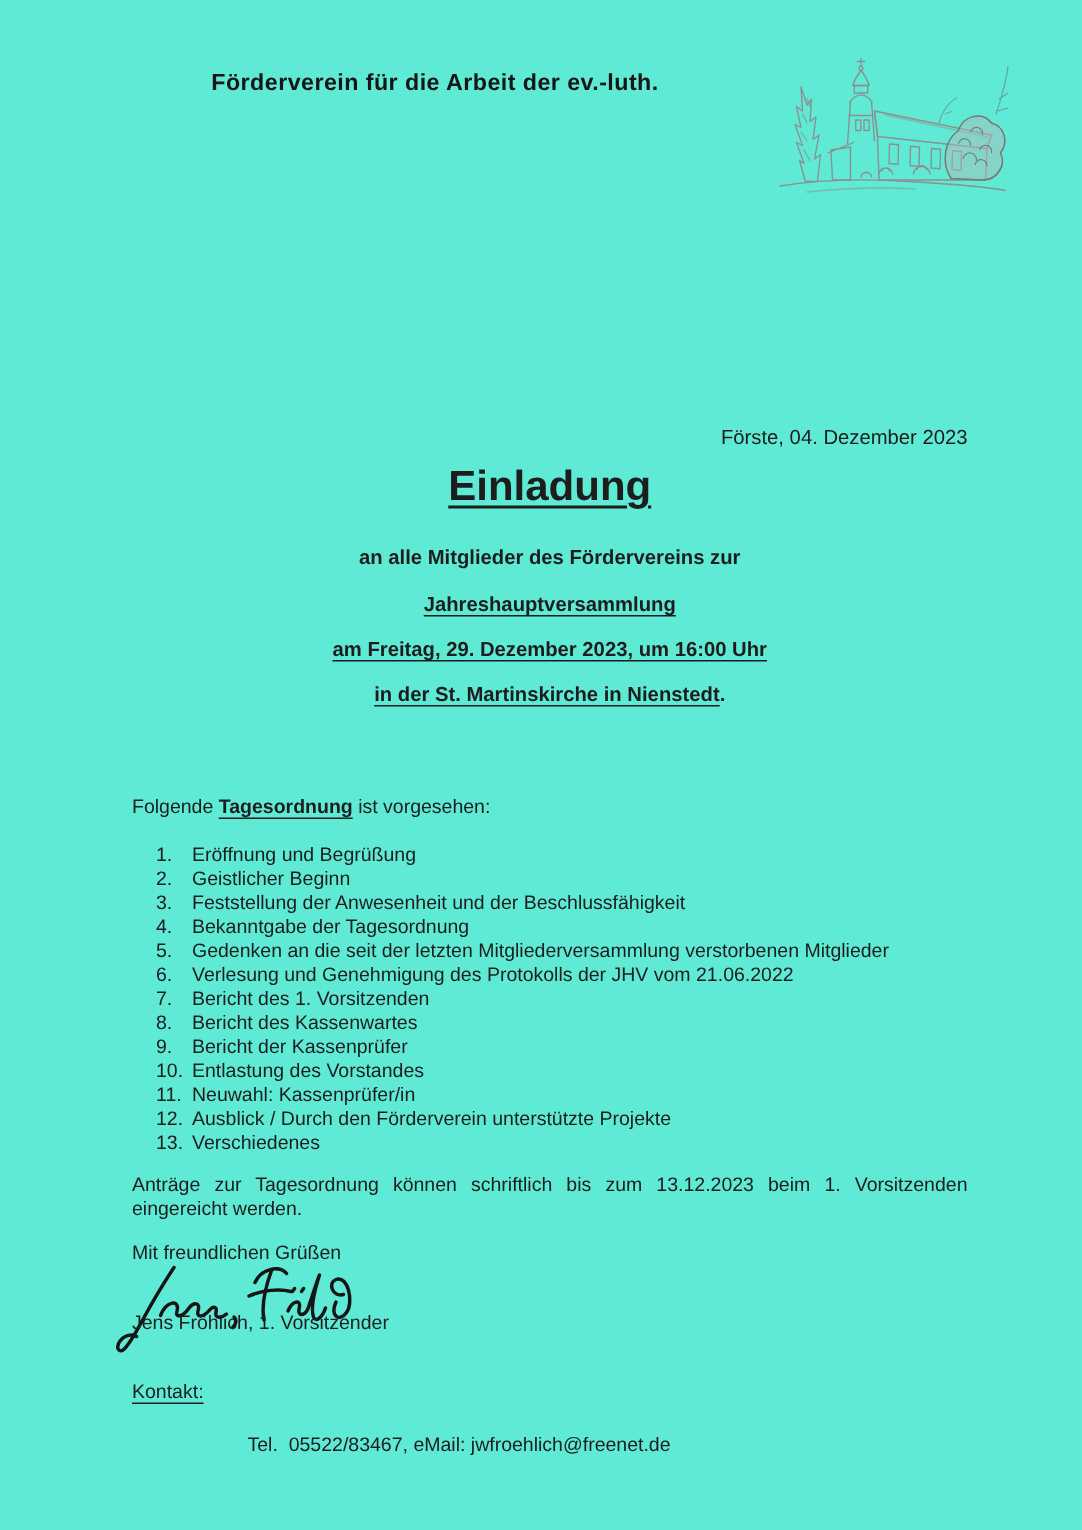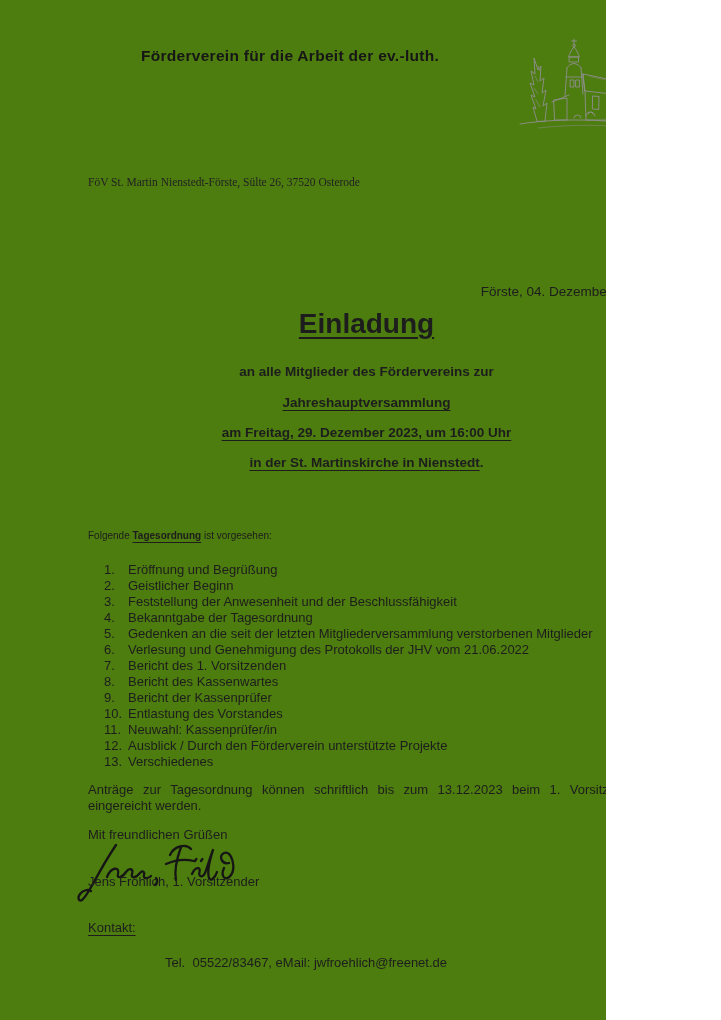--- a/index.html
+++ b/index.html
@@ -1,20 +1,20 @@
 <!DOCTYPE html>
 <html lang="de"><head>
 <meta charset="utf-8">
 <style>
   html, body { margin: 0; padding: 0; background: #ffffff; }
   .page {
     position: relative;
-    width: 606px;
+    width: 721px;
     height: 1020px;
-    background: #4d7c0f;
+    background: #5eead4;
     color: #1d1d1d;
     font-family: "Liberation Sans", "DejaVu Sans", sans-serif;
     overflow: hidden;
   }
   
   .org-header {
     position: absolute;
     top: 46px; left: 58px; width: 464px;
     text-align: center;
     font-size: 15.5px;
@@ -50,21 +50,21 @@
   .sub-title   { top: 364px; }
   .event-name  { top: 395px; }
   .event-when  { top: 425px; }
   .event-where { top: 455px; }
   .u {
     text-decoration: underline;
     text-decoration-thickness: 1.4px;
     text-underline-offset: 3px;
   }
   
-  .agenda-intro { top: 530px; font-size: 10px; }
+  .agenda-intro { top: 530px; font-size: 13px; }
   .agenda-intro .kw { font-weight: bold; }
   .agenda-list {
     position: absolute;
     top: 562px; left: 104px; width: 540px;
     margin: 0; padding: 0;
     list-style: none;
     font-size: 13px; line-height: 16px;
     counter-reset: agenda;
   }
   .agenda-list li { counter-increment: agenda; display: flex; }
@@ -149,21 +149,20 @@
       <path d="M120,83 C113,72 116,57 125,51 C128,41 141,38 147,46 C155,48 159,58 153,66 C157,74 151,84 141,84 Z"></path>
     </g>
     <g fill="none" stroke="#6e6e6e" stroke-width="0.8" opacity="0.8">
       <path d="M125,60 a4,4 0 1,1 8,1 M133,52 a4,4 0 1,1 8,2 M128,70 a4,4 0 1,1 9,1 M139,64 a4,4 0 1,1 8,2 M136,74 a4,4 0 1,1 8,1"></path>
 
       <path d="M150,40 C154,28 157,18 158,8 M152,30 l6,-4 M151,38 l7,-2" opacity="0.7"></path>
       <path d="M112,46 C114,38 119,32 124,29 M116,40 l5,-2" opacity="0.6"></path>
     </g>
   </svg>
 
-  <div class="sender-line">FöV St. Martin Nienstedt-Förste, Sülte 26, 37520 Osterode</div>
 
   <div class="body-col date-line">Förste, 04. Dezember 2023</div>
 
   <div class="body-col main-title">Einladung</div>
 
   <div class="body-col center-line sub-title">an alle Mitglieder des Fördervereins zur</div>
   <div class="body-col center-line event-name">
     <span class="u">Jahreshauptversammlung</span>
   </div>
   <div class="body-col center-line event-when">

